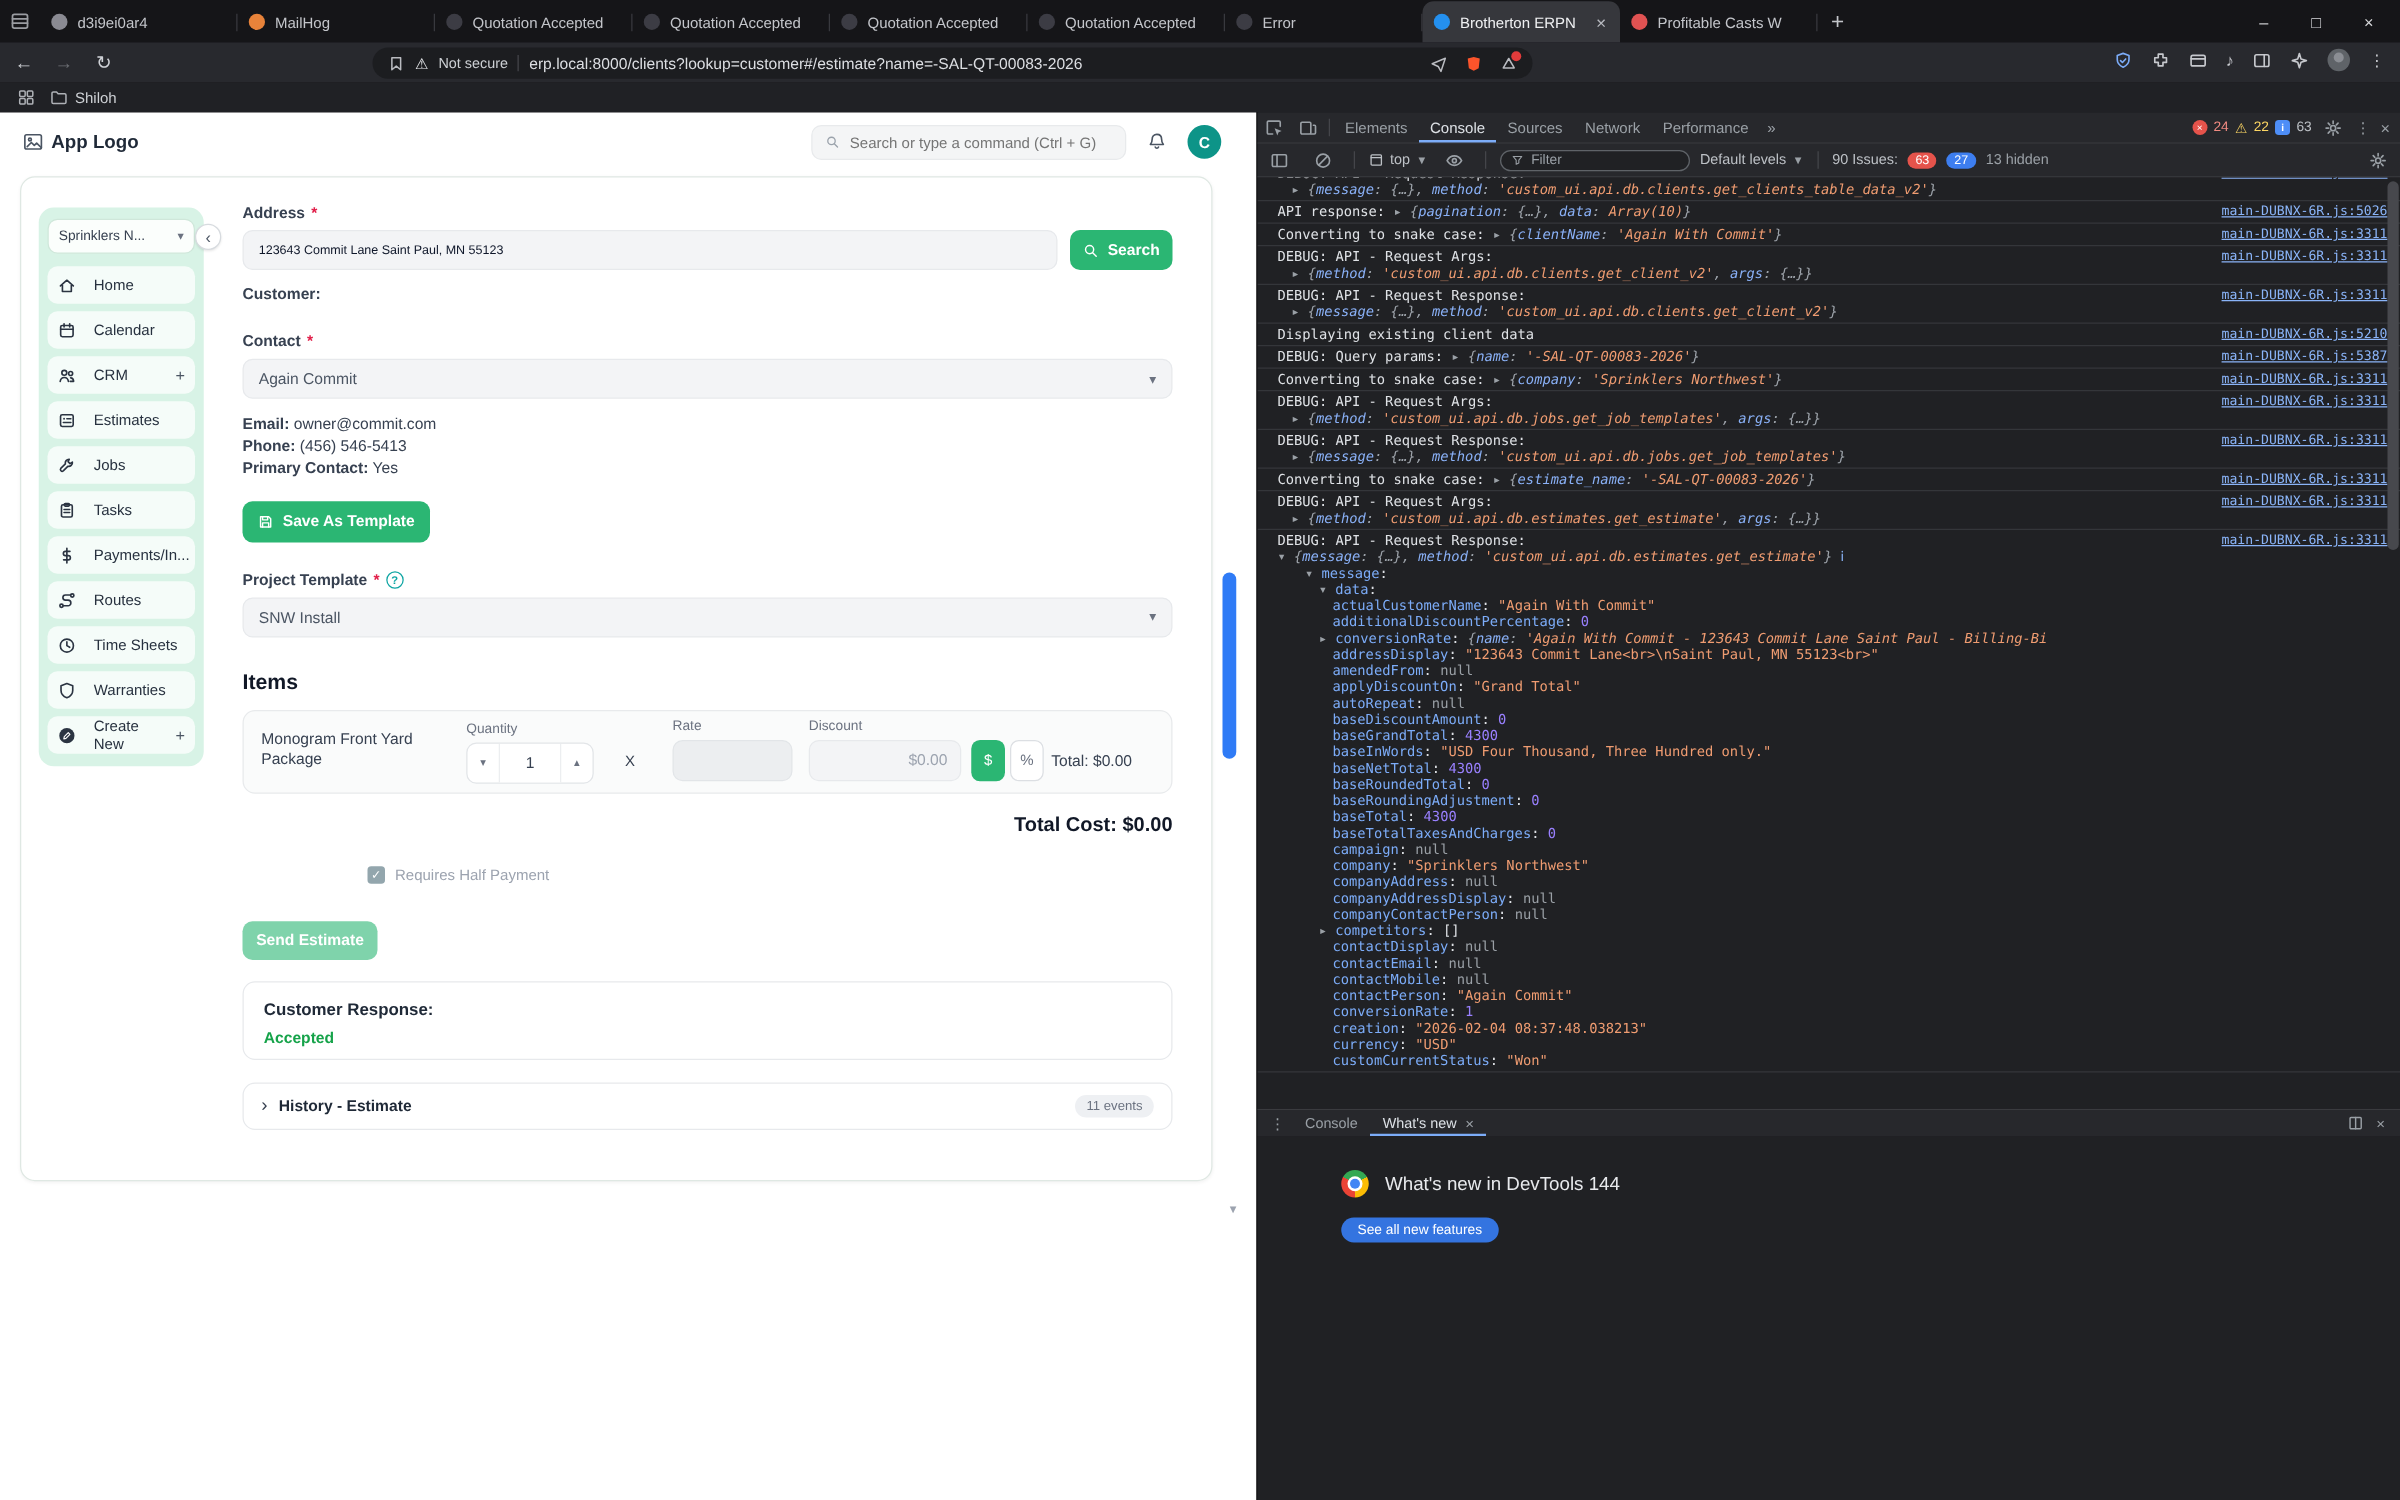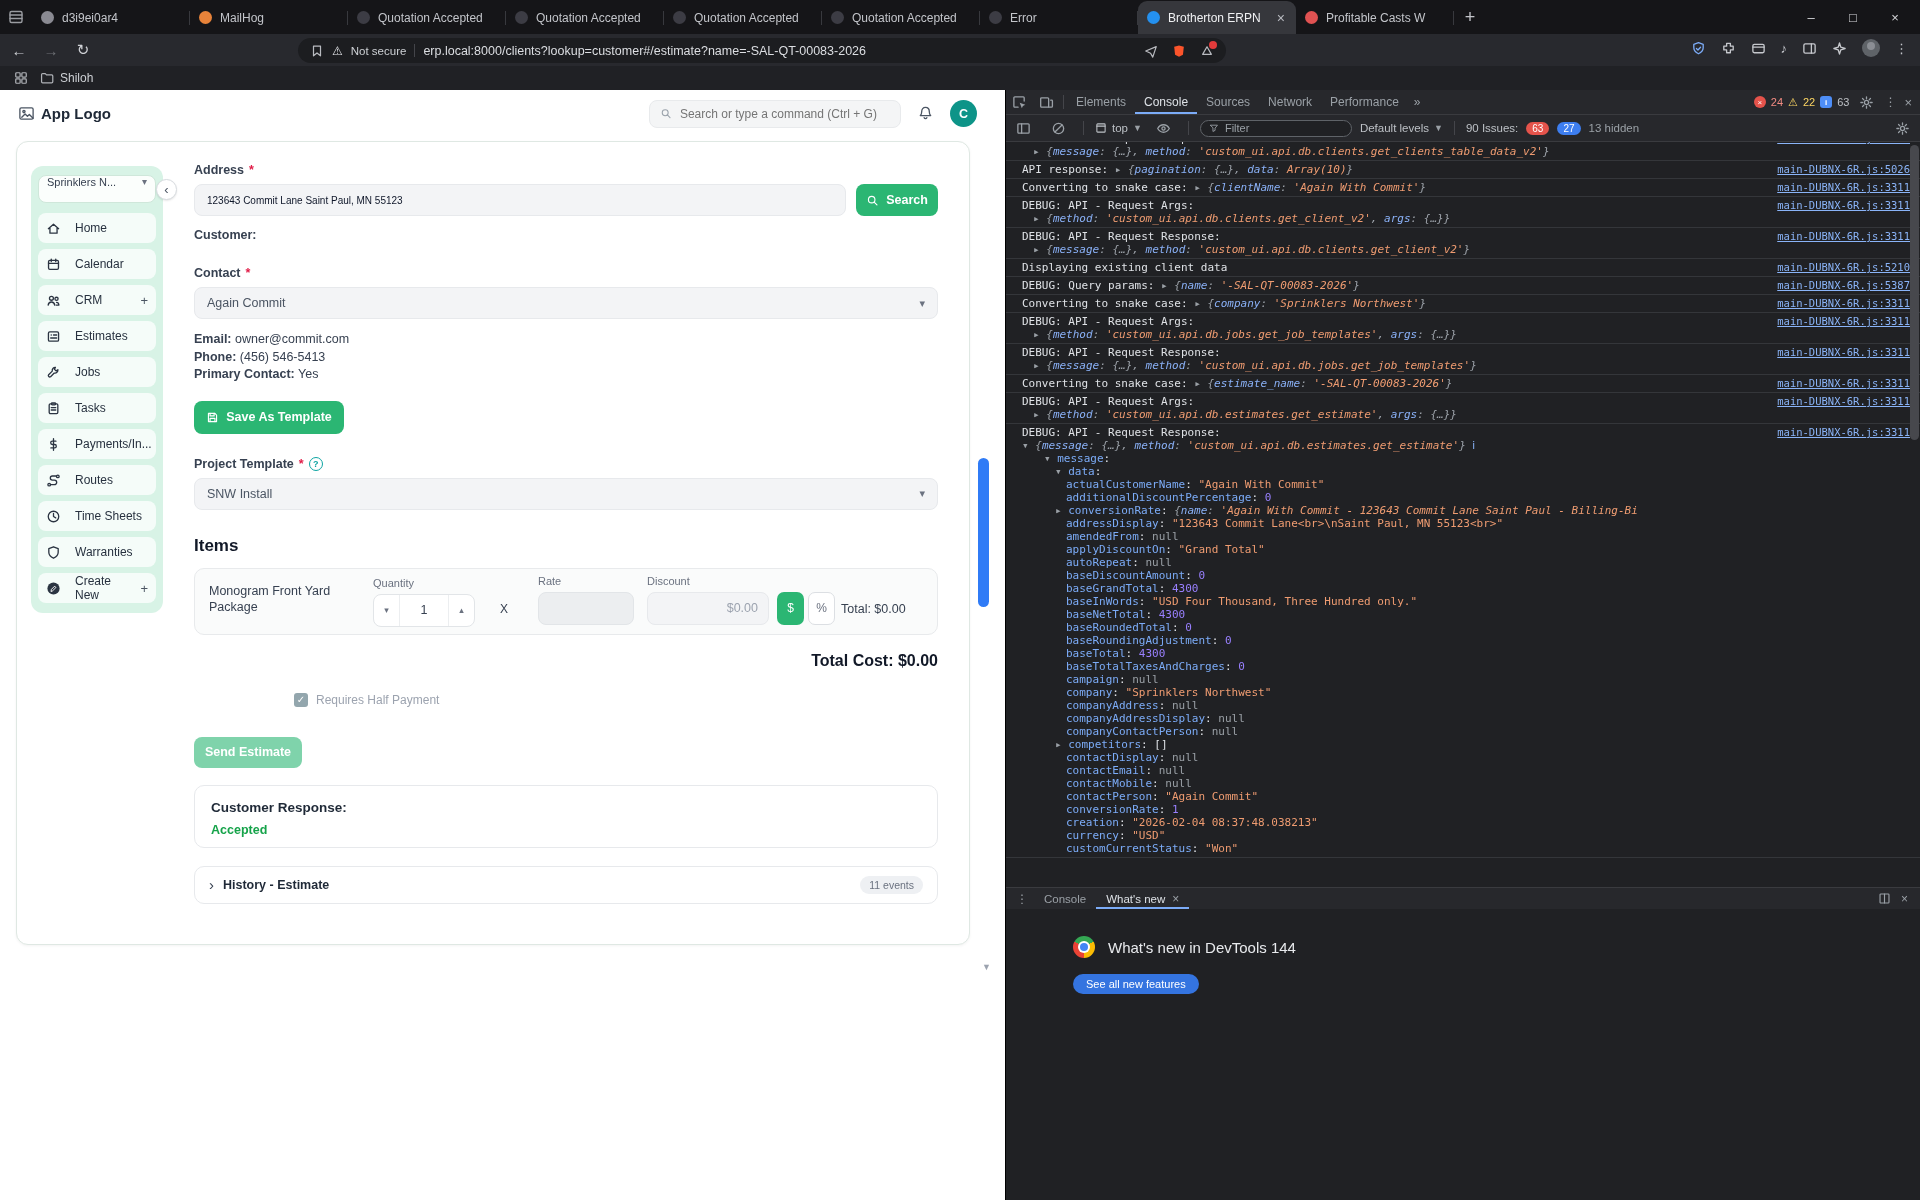--- a/index.html
+++ b/index.html
@@ -62,21 +62,21 @@
 .app-search .svgi{width:13px;height:13px}
 .app-search input{border:0;background:none;font-size:12px;color:#737373;width:100%}
 .bell{width:17px;height:17px;color:#4b5563}
 .avatar{width:27px;height:27px;border-radius:50%;background:#0d9488;color:#fff;font-size:12.5px;font-weight:700;display:flex;align-items:center;justify-content:center}
 
 
 .card{position:absolute;left:16px;right:35px;top:51px;height:804px;background:#fff;border:1px solid #dfe8e3;border-radius:12px;box-shadow:0 1px 3px rgba(0,0,0,.05)}
 
 
 .sidebar{position:absolute;left:14px;top:24px;width:132px;background:#d8f3e6;border-radius:12px;padding:9px 7px 4px}
-.company{height:28px;background:#fbfefc;border:1px solid #cfe7da;border-radius:8px;display:flex;align-items:flex-start;gap:4px;padding:0 8px;font-size:11px;color:#374151;margin-bottom:10px}
+.company{height:28px;background:#fbfefc;border:1px solid #cfe7da;border-radius:8px;display:flex;align-items:center;gap:4px;padding:0 8px;font-size:11px;color:#374151;margin-bottom:10px}
 .company .chev{margin-left:auto;color:#6b7280;font-size:10px}
 .sitem{height:30px;background:rgba(255,255,255,.75);border-radius:8px;display:flex;align-items:center;gap:14px;padding:0 8px;font-size:12px;color:#27313f;margin-bottom:6px}
 .sitem .icon{width:15px;height:15px;color:#2b3442;flex:none}
 .sitem .plus{margin-left:auto;font-size:13px;color:#4b5563}
 .collapse{position:absolute;left:139px;top:37px;width:21px;height:21px;border-radius:50%;background:#fff;border:1px solid #d7dbdf;display:flex;align-items:center;justify-content:center;font-size:13px;color:#4b5563;box-shadow:0 1px 2px rgba(0,0,0,.1)}
 
 
 .form{position:absolute;left:177px;top:21px;width:744px;font-size:13px;color:#374151}
 .flabel{font-size:12.5px;font-weight:700;color:#374151;margin-bottom:7px;display:flex;align-items:center;gap:5px}
 .req{color:#e11d48}

